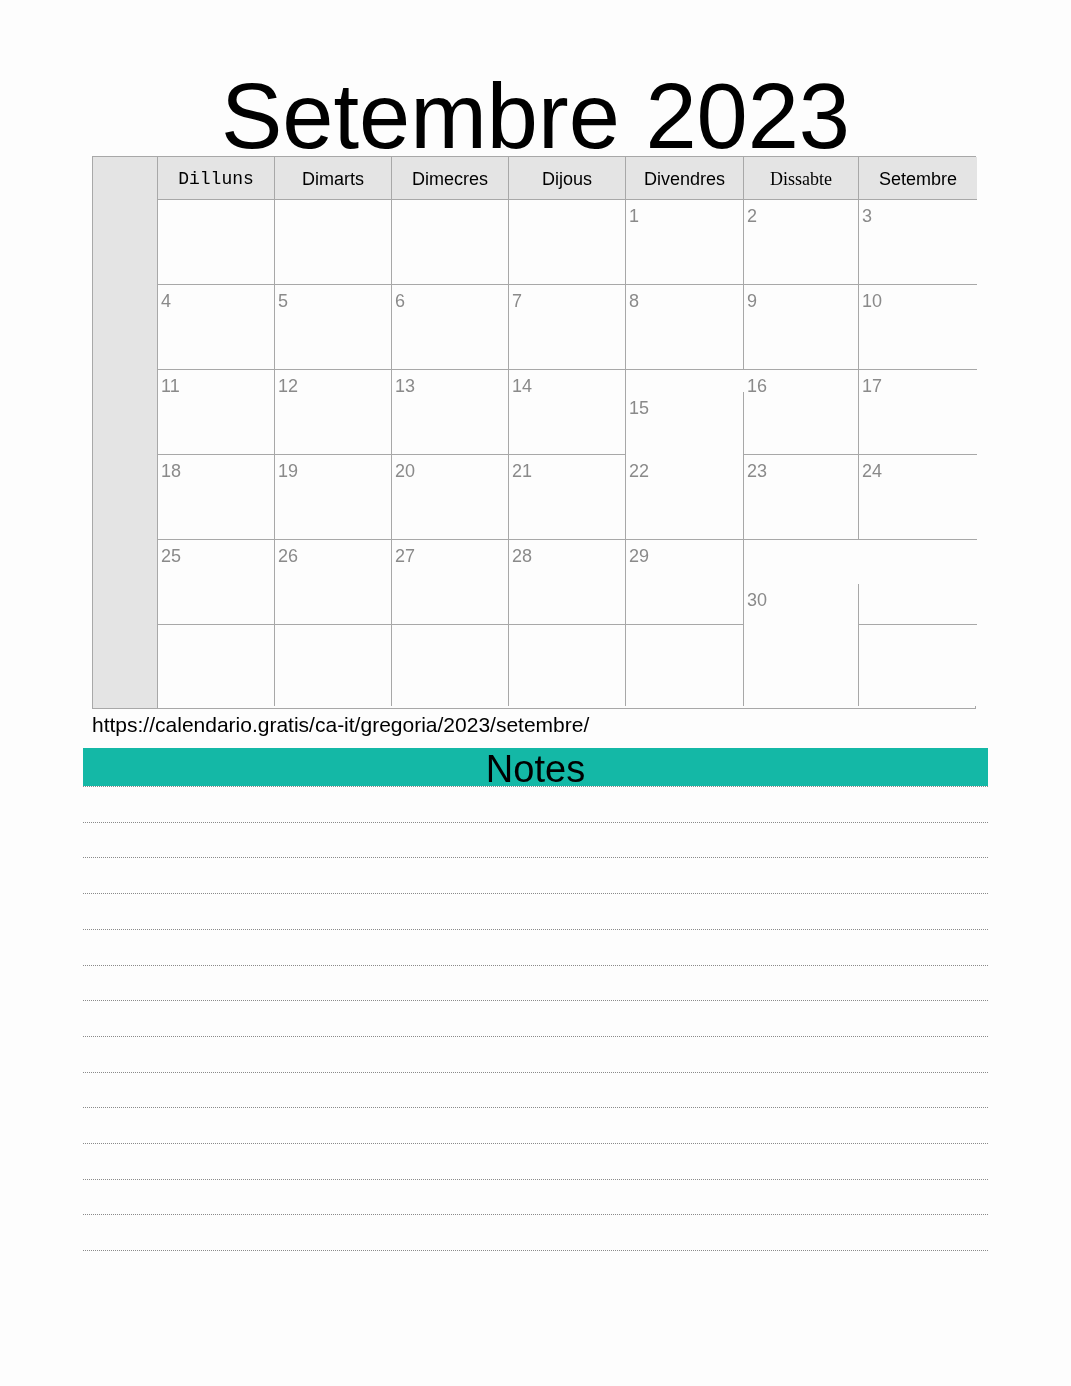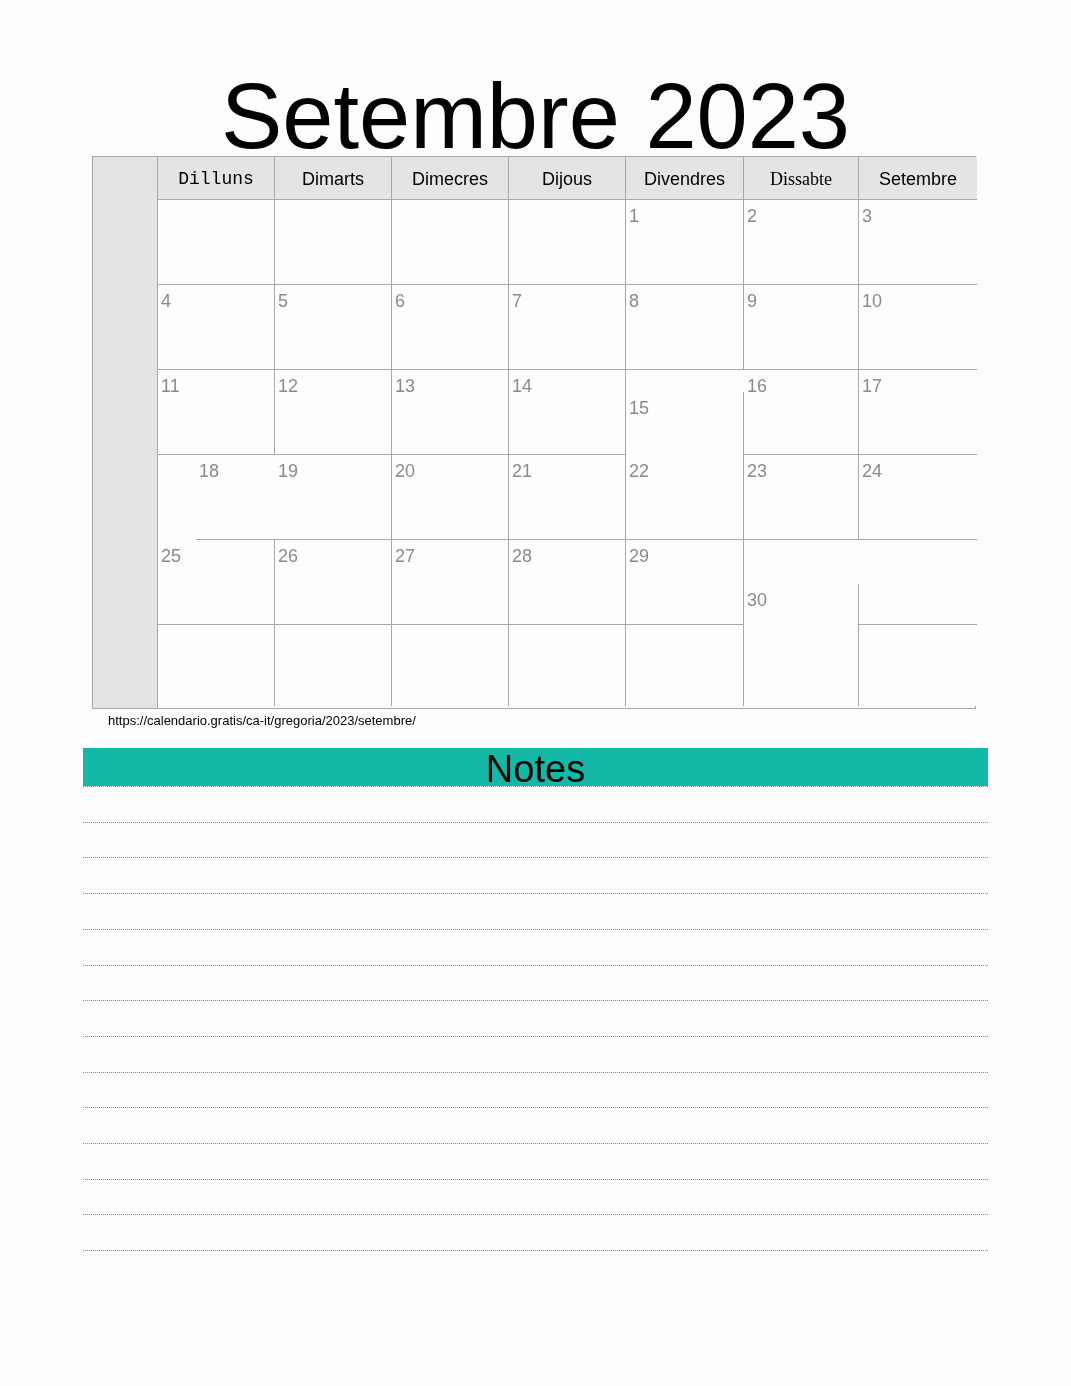--- a/index.html
+++ b/index.html
@@ -3,21 +3,21 @@
 <meta charset="utf-8">
 <style>
   html, body { margin:0; padding:0; }
   body { width:1071px; height:1386px; background:#fdfdfd; position:relative; font-family:"Liberation Sans", sans-serif; color:#000; overflow:hidden; }
   .title { position:absolute; left:0; width:1071px; top:34px; text-align:center; font-size:92px; line-height:110px;margin-top:27px; }
   .grid { position:absolute; left:92px; top:156px; width:884px; height:553px; border:1px solid #a8a8a8; box-sizing:border-box; }
   .week-col { position:absolute; left:0; top:0; width:65px; height:100%; background:#e4e4e4; border-right:1px solid #a8a8a8; box-sizing:border-box; }
   .hdr { position:absolute; top:0; height:43px; background:#e4e4e4; border-right:1px solid #a8a8a8; border-bottom:1px solid #a8a8a8; box-sizing:border-box; text-align:center; font-size:18px; line-height:44px; }
   .cell { position:absolute; height:85px; border-right:1px solid #a8a8a8; border-bottom:1px solid #a8a8a8; box-sizing:border-box; background:#fdfdfd; }
   .cell .num { position:absolute; left:3px; top:6px; font-size:18px; color:#8a8a8a; }
-  .url { position:absolute; left:92px; top:713px; font-size:13px;margin-left:16px; }
+  .url { position:absolute; left:92px; top:713px; font-size:21px; }
   .notes-hdr { position:absolute; left:83px; top:748px; width:905px; height:38px; background:#14b8a6; text-align:center; font-size:38px; line-height:42px; }
   .line { position:absolute; left:83px; width:905px; border-top:1px dotted #8a8a8a; height:0; }
 </style>
 </head>
 <body>
 
 <div class="title">Setembre 2023</div>
 
 <div class="grid">
   <div class="week-col"></div>
@@ -87,21 +87,21 @@
       </div>
       <div class="cell" style="left: 533px; width: 118px; top: 213px; margin-top: 22px;">
         <span class="num">15</span>
       </div>
       <div class="cell" style="left: 651px; width: 115px; top: 213px;">
         <span class="num">16</span>
       </div>
       <div class="cell" style="left: 766px; width: 118px; top: 213px; border-right: none;">
         <span class="num">17</span>
       </div>
-      <div class="cell" style="left: 65px; width: 117px; top: 298px; margin-left: 38px;">
+      <div class="cell" style="left: 65px; width: 117px; top: 298px;">
         <span class="num">18</span>
       </div>
       <div class="cell" style="left: 182px; width: 117px; top: 298px;">
         <span class="num">19</span>
       </div>
       <div class="cell" style="left: 299px; width: 117px; top: 298px;">
         <span class="num">20</span>
       </div>
       <div class="cell" style="left: 416px; width: 117px; top: 298px;">
         <span class="num">21</span>

